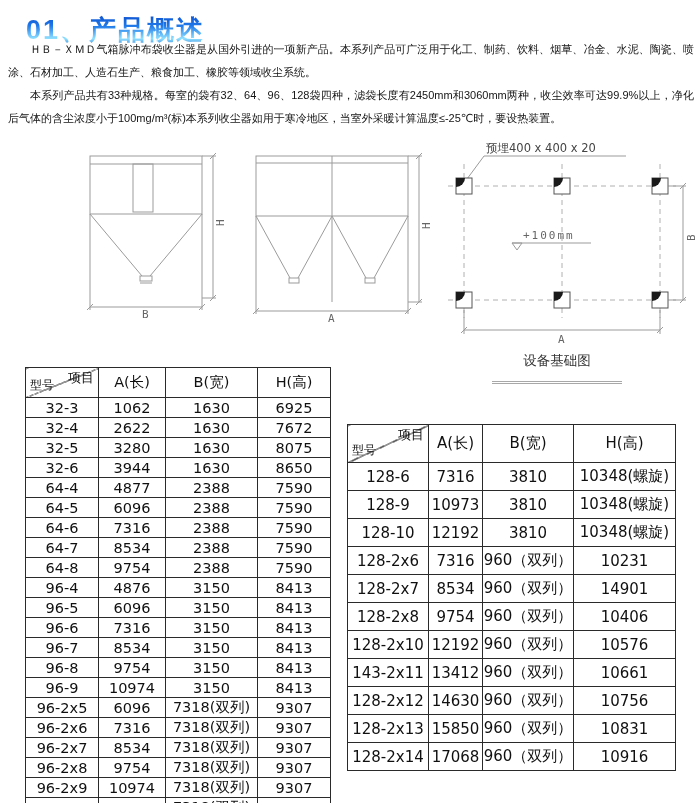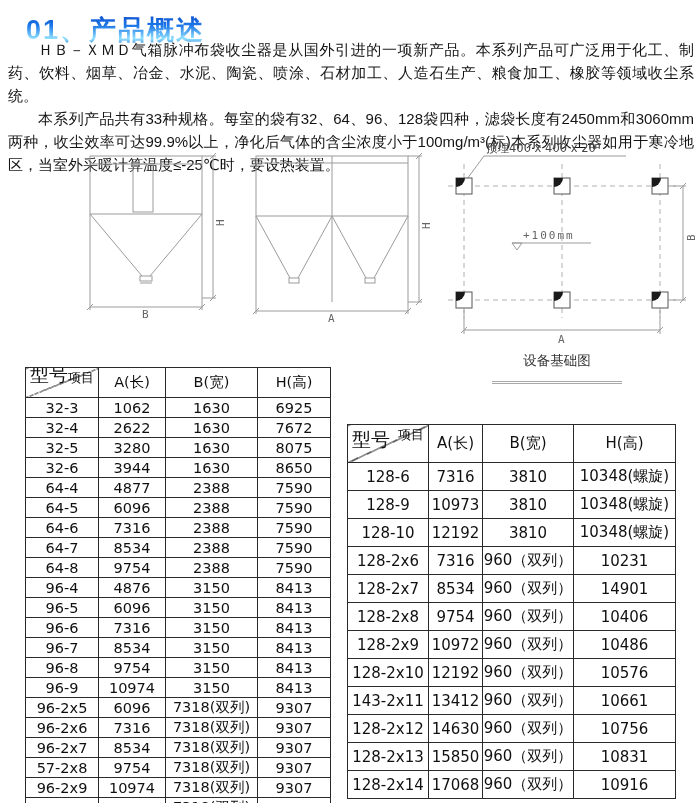--- a/index.html
+++ b/index.html
@@ -12,21 +12,21 @@
   .sec-title{
     position:absolute; left:26px; margin:0;
     font-size:27px; font-weight:bold; letter-spacing:2px;
     background:linear-gradient(180deg,#0846c8 0%,#1e78e8 38%,#8fe0ff 74%,#1560d0 100%);
     -webkit-background-clip:text; background-clip:text; color:transparent;
     white-space:nowrap;
   }
   #title1{top:12px;} #title2{top:324px;}
   .overview{
     position:absolute; left:8px; top:38px; width:686px;
-    font-size:15px; line-height:23px; text-align:justify; color:#141414;
+    font-size:11px; line-height:23px; text-align:justify; color:#141414;
   }
   .overview p{margin:0; text-indent:2em;}
   
   .diag{position:absolute;}
   #diag-single{left:84px; top:150px;}
   #diag-double{left:250px; top:150px;}
   #diag-foundation{left:426px; top:138px;}
   .cad-line{stroke:#9b9b9b; stroke-width:1; fill:none;}
   .cad-dash{stroke:#b0b0b0; stroke-width:1; fill:none; stroke-dasharray:5 4;}
   .cad-text{font-family:"DejaVu Sans Mono",monospace; fill:#666; }
@@ -47,21 +47,21 @@
   #table-left th{height:29px; font-size:14.5px;}
   #table-left td{height:19px;}
   #table-right{left:347px; top:424px; width:328px; font-size:15px;}
   #table-right th{height:37px; font-size:15px;}
   #table-right td{height:27px;}
   th.corner{
     position:relative;
     background:linear-gradient(to bottom right, transparent 49.2%, #2a2a2a 49.2%, #2a2a2a 50.8%, transparent 50.8%);
   }
   th.corner .c-top{position:absolute; top:1px; right:4px; font-size:13px;}
-  th.corner .c-bot{position:absolute; bottom:9px; left:4px; font-size:19px;}
+  th.corner .c-bot{position:absolute; bottom:3px; left:4px; font-size:12px;}
 </style>
 </head>
 <body>
 
 <div class="page">
 
   <h1 class="sec-title" id="title1">01、产品概述</h1>
 
   <div class="overview">
     <p>ＨＢ－ＸＭＤ气箱脉冲布袋收尘器是从国外引进的一项新产品。本系列产品可广泛用于化工、制药、饮料、烟草、冶金、水泥、陶瓷、喷涂、石材加工、人造石生产、粮食加工、橡胶等领域收尘系统。</p>
@@ -323,21 +323,21 @@
         </tr>
 
         <tr>
           <td>96-2x7</td>
           <td>8534</td>
           <td>7318(双列)</td>
           <td>9307</td>
         </tr>
 
         <tr>
-          <td>57-2x8</td>
+          <td>96-2x8</td>
           <td>9754</td>
           <td>7318(双列)</td>
           <td>9307</td>
         </tr>
 
         <tr>
           <td>96-2x9</td>
           <td>10974</td>
           <td>7318(双列)</td>
           <td>9307</td>
@@ -407,26 +407,20 @@
           <td>14901</td>
         </tr>
 
         <tr>
           <td>128-2x8</td>
           <td>9754</td>
           <td>960（双列）</td>
           <td>10406</td>
         </tr>
 
-        <tr>
-          <td>128-2x9</td>
-          <td>10972</td>
-          <td>960（双列）</td>
-          <td>10486</td>
-        </tr>
 
         <tr>
           <td>128-2x10</td>
           <td>12192</td>
           <td>960（双列）</td>
           <td>10576</td>
         </tr>
 
         <tr>
           <td>143-2x11</td>

